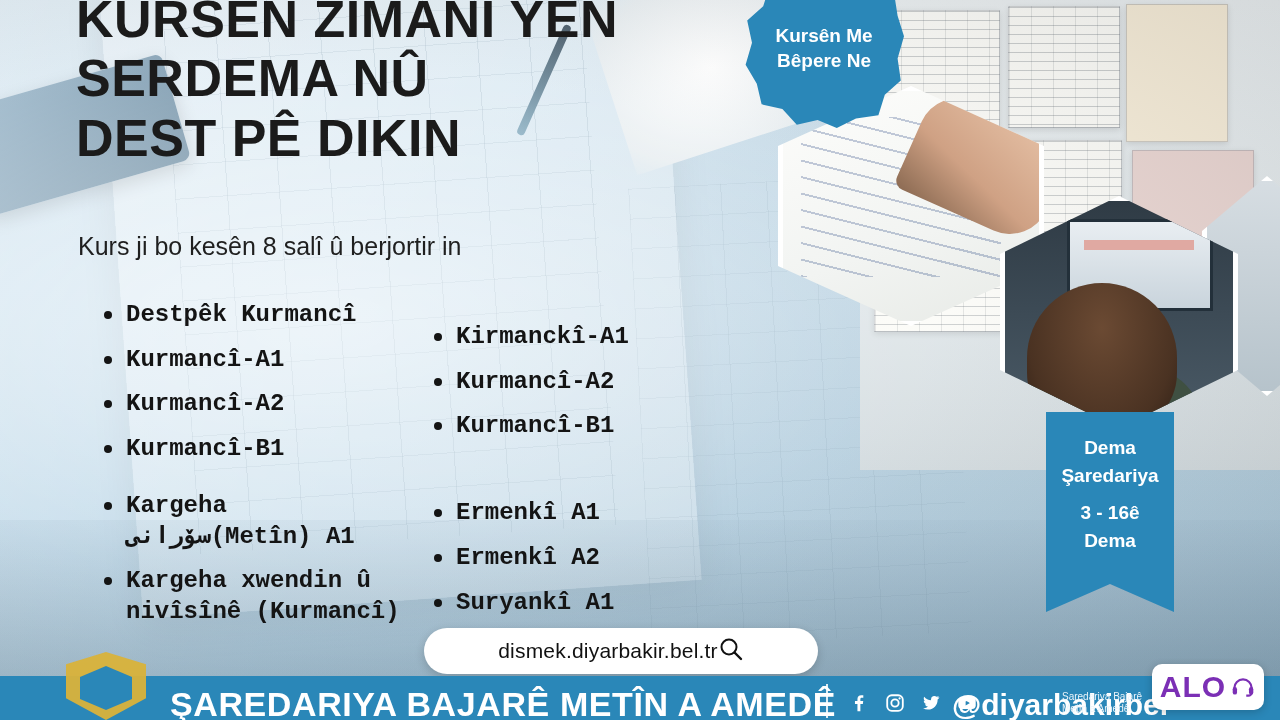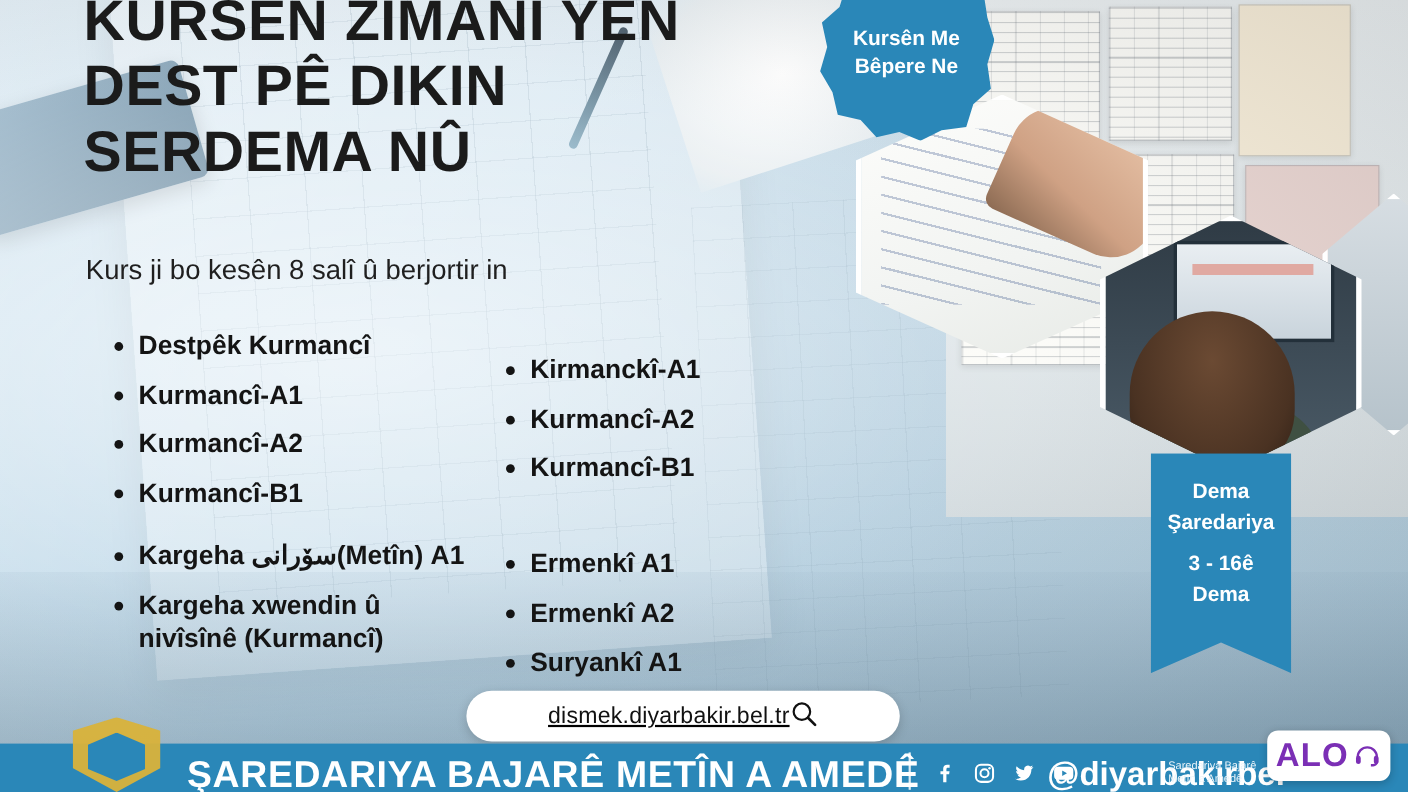--- a/index.html
+++ b/index.html
@@ -127,21 +127,21 @@
     color: #1f1f1f;
     font-weight: 400;
   }
 
   
   .lists {
     position: absolute;
     left: 96px; top: 300px;
     width: 700px;
     display: flex;
-    gap: 26px;
+    font-family: Liberation Mono, monospace;
   }
   .col { width: 330px; }
   .col ul {
     list-style: none;
     margin: 0 0 26px 0;
     padding: 0;
   }
   .col li {
     position: relative;
     padding-left: 30px;
@@ -269,21 +269,20 @@
     position: absolute;
     left: 424px; top: 628px;
     width: 394px; height: 46px;
     background: #ffffff;
     border-radius: 24px;
     display: flex;
     align-items: center;
     justify-content: center;
     gap: 0;
     box-shadow: 0 3px 10px rgba(0,0,0,0.18);
-    text-decoration: underline;
   }
   .url-pill .url-text {
     font-size: 21px;
     color: #111;
     letter-spacing: 0.2px;
   }
   .search-icon { display: block; }
 
   
   .bottom-bar {
@@ -395,22 +394,22 @@
       <div class="sheet grid" style="left:14px; top:170px; width:140px; height:160px;"></div>
       <div class="sheet red" style="left:272px; top:150px; width:120px; height:100px;"></div>
       <div class="sheet grid" style="left:160px; top:140px; width:100px; height:180px;"></div>
     </div>
     <div class="bg-desk"></div>
     <div class="bg-vignette"></div>
   </div>
 
   <div class="headline">
     <span class="line">KURSÊN ZIMANÎ YÊN</span>
+    <span class="line">SERDEMA NÛ</span>
     <span class="line">DEST PÊ DIKIN</span>
-    <span class="line">SERDEMA NÛ</span>
   </div>
   <div class="subhead">Kurs ji bo kesên 8 salî û berjortir in</div>
 
   <div class="lists">
     <div class="col left">
       <ul>
         <li>Destpêk Kurmancî</li>
         <li>Kurmancî-A1</li>
         <li>Kurmancî-A2</li>
         <li>Kurmancî-B1</li>

